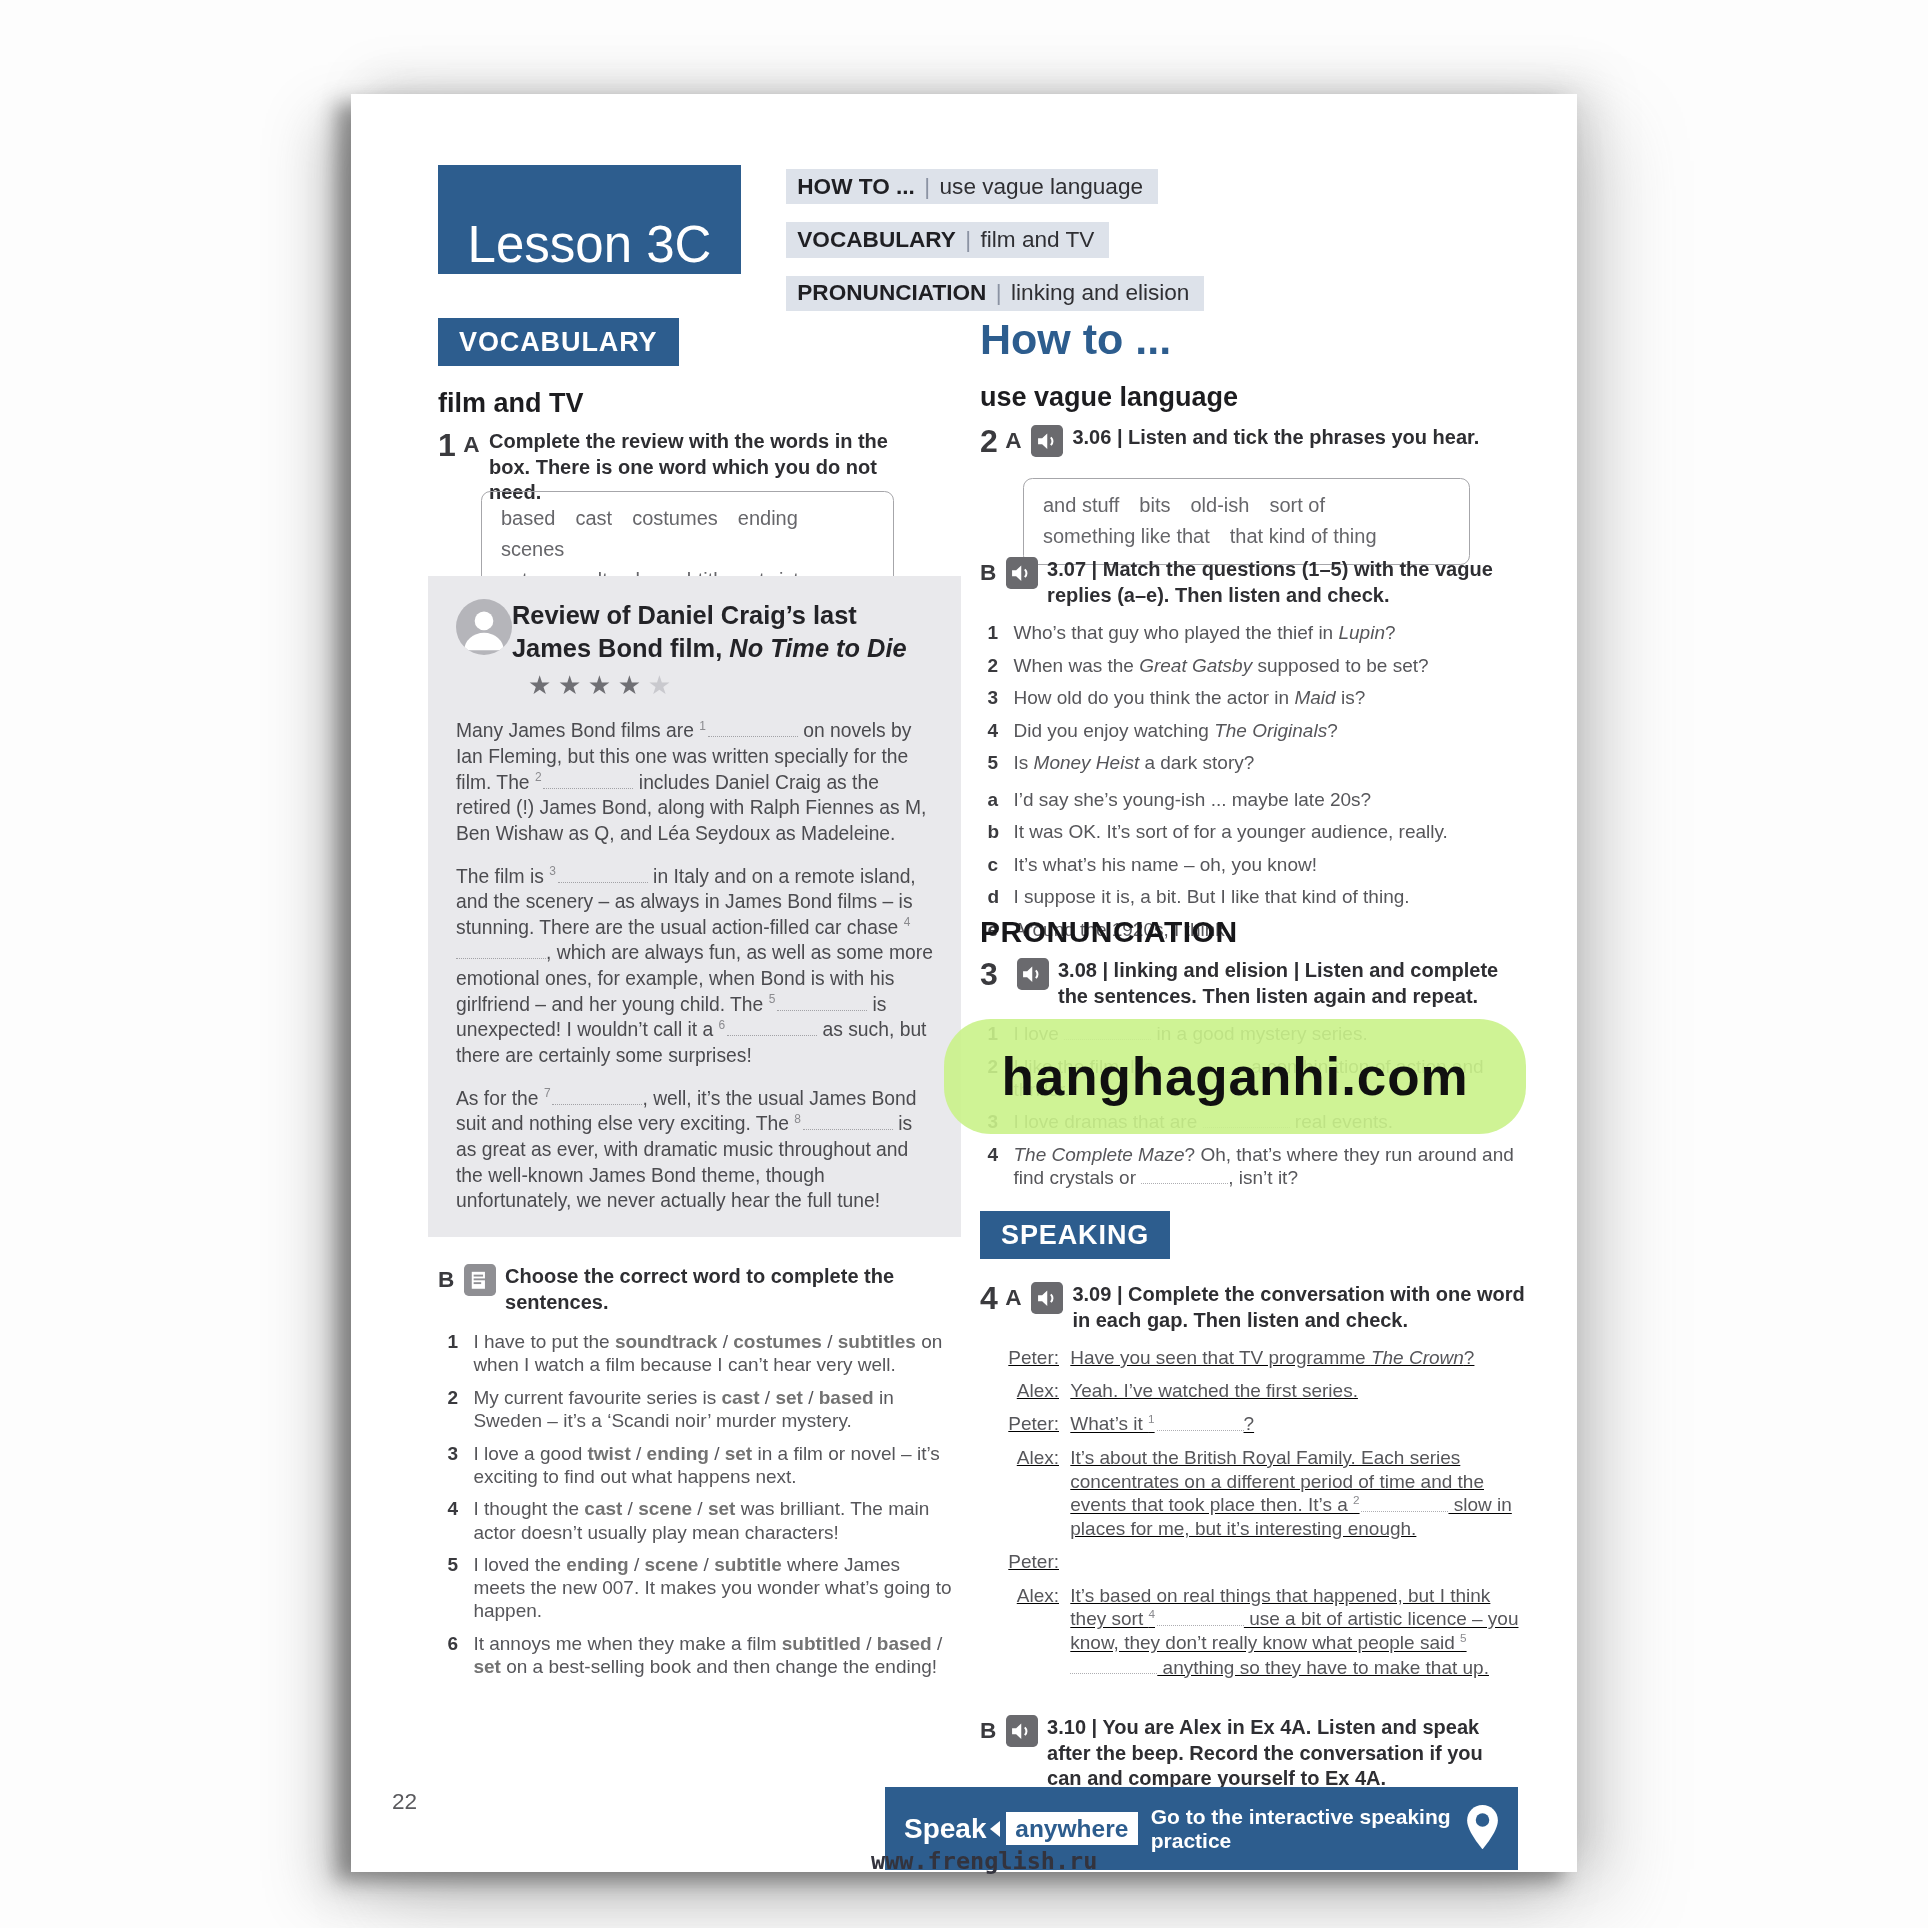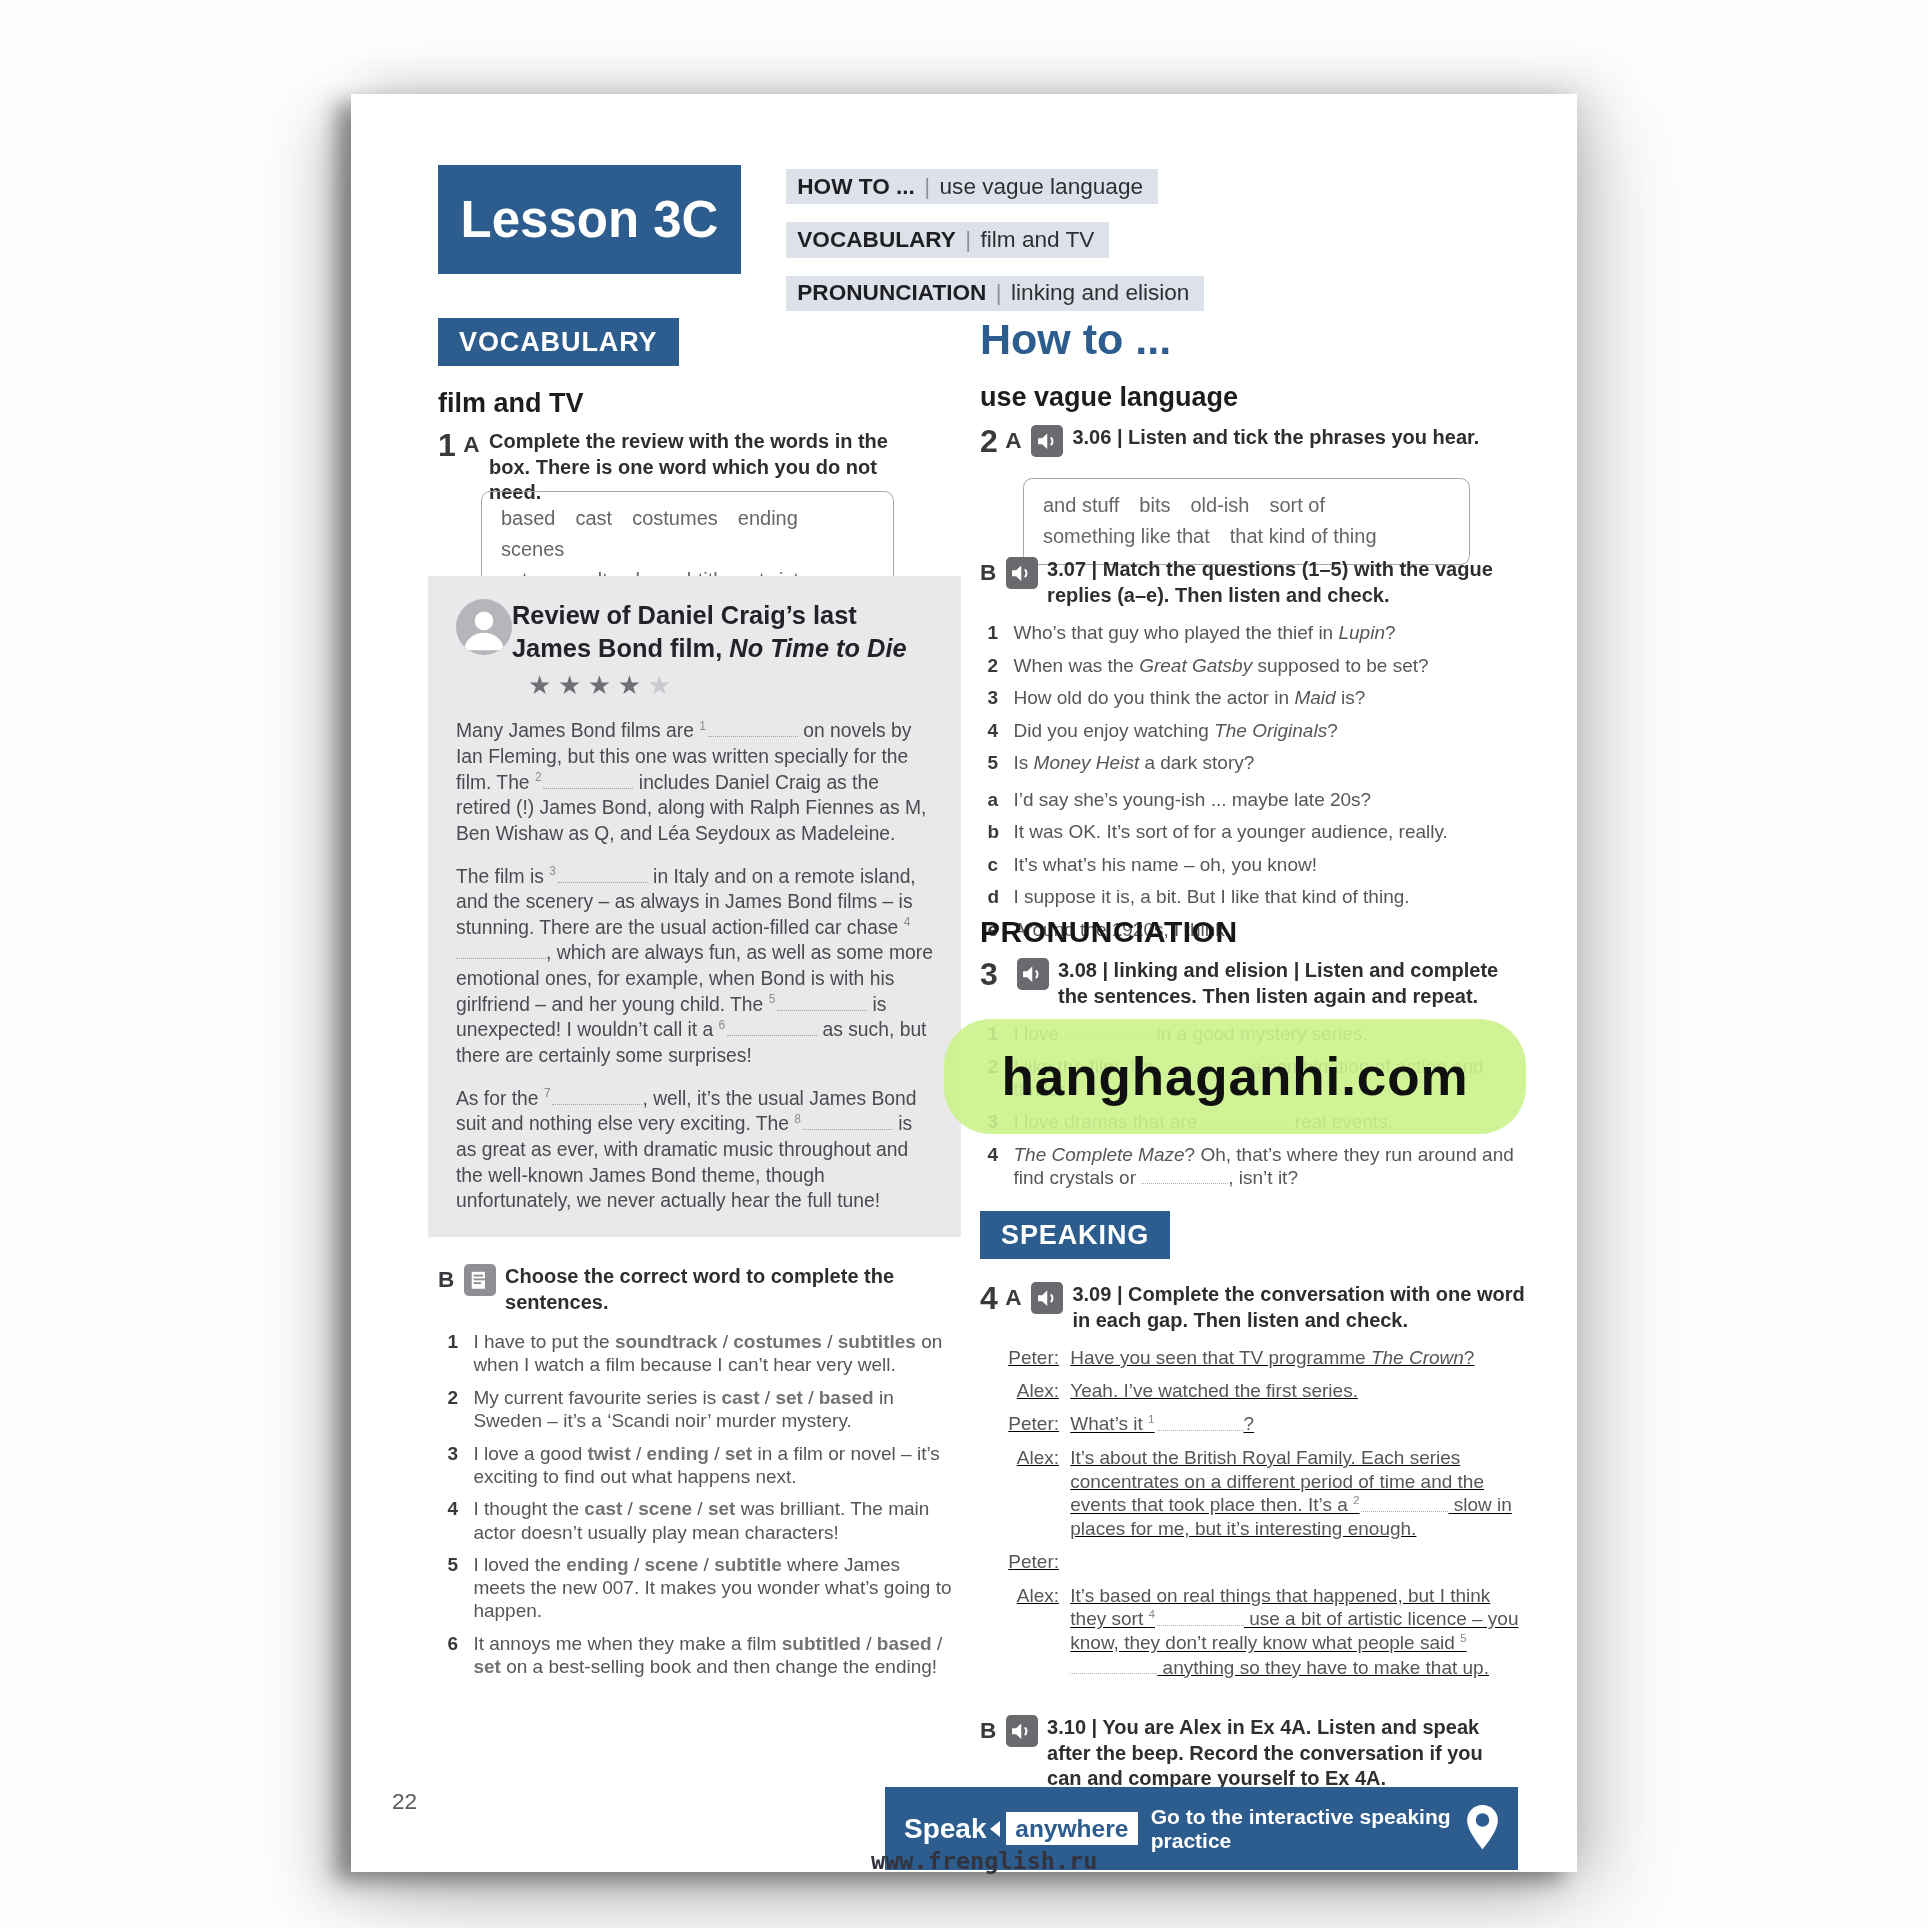--- a/index.html
+++ b/index.html
@@ -7,21 +7,21 @@
   .canvas{position:relative;width:1928px;height:1928px;background:#fdfdfd;}
   .page{position:absolute;left:351px;top:94px;width:1226px;height:1778px;background:#ffffff;
         box-shadow:-15px 9.4px 19px rgba(55,55,55,.5),
                    -32px 24.5px 52px rgba(90,90,90,.28),
                    17px -11.3px 42px rgba(130,130,130,.25),
                    36px 32px 71px rgba(140,140,140,.25);}
   .abs{position:absolute;}
 
   
   .lesson-box{left:87px;top:71px;width:303px;height:109px;background:#2d5d8e;color:#fff;
-              display:flex;align-items:center;justify-content:center;font-size:51px;font-weight:bold;}
+              display:flex;align-items:flex-end;justify-content:center;font-size:51px;font-weight:normal;}
   .head-info{left:435px;top:75px;font-size:22.6px;color:#2f2f33;}
   .head-info .row{display:table;background:#dde2ea;padding:4.7px 15px 4.7px 11.3px;margin-bottom:18px;white-space:nowrap;}
   .head-info b{font-weight:bold;color:#1f1f23;}
   .head-info .pipe{color:#8b93a3;margin:0 9.4px;}
 
   
   .badge{display:inline-block;background:#2d5d8e;color:#fff;font-weight:bold;font-size:27px;
          padding:8.5px 21px;letter-spacing:0.9px;}
   .subhead{font-size:27px;font-weight:bold;color:#1d1d20;}
   .exrow{display:flex;align-items:flex-start;}

